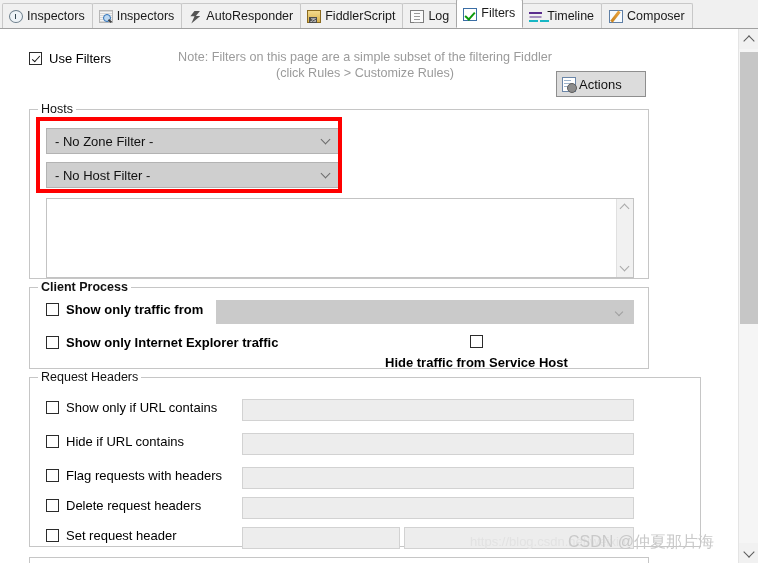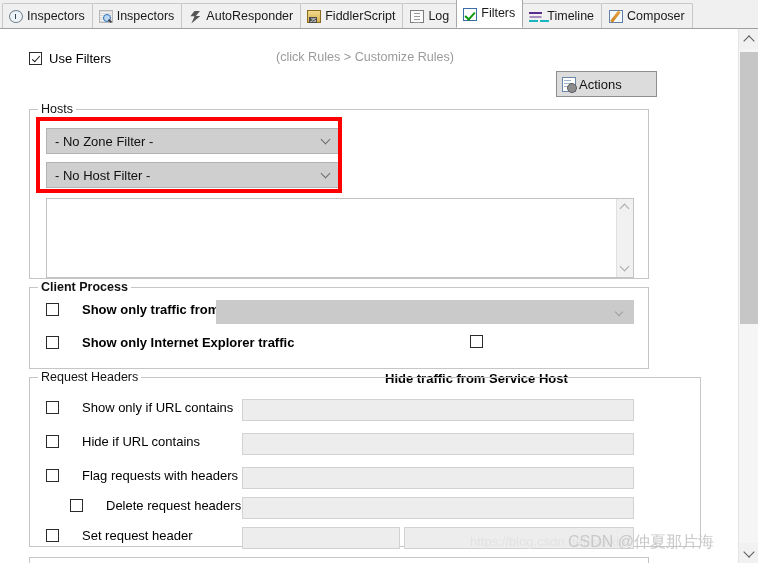--- a/index.html
+++ b/index.html
@@ -187,21 +187,21 @@
     width: 430px;
     text-align: center;
     font-size: 12.6px;
     color: #9b9b9b;
     line-height: 16px;
   }
 
   .actions-btn {
     position: absolute;
     left: 556px; top: 42px;
-    width: 101px; height: 26px;
+    width: 90px; height: 26px;
     background: #dcdcdc;
     border: 1px solid #8e8e8e;
     display: flex; align-items: center;
     gap: 3px; padding-left: 5px;
     font-size: 13px; color: #111;
     cursor: default;
     z-index: 6;
   }
   .ic-actions {
     width: 14px; height: 15px; position: relative; flex: 0 0 14px;
@@ -299,21 +299,21 @@
   .vscroll-inner .arrow::after {
     content: ""; position: absolute; left: 0; top: 0;
     width: 6px; height: 6px;
     border: solid #a8a8a8; border-width: 0 1.5px 1.5px 0;
   }
   .vscroll-inner .arrow.up { top: 6px; }
   .vscroll-inner .arrow.up::after { transform: rotate(-135deg); }
   .vscroll-inner .arrow.dn { bottom: 6px; }
   .vscroll-inner .arrow.dn::after { transform: rotate(45deg); }
 
-  .row { position: absolute; display: flex; align-items: center; gap: 23px; font-size: 13px; }
+  .row { position: absolute; display: flex; align-items: center; gap: 7px; font-size: 13px; }
 
   .flatfield {
     position: absolute;
     background: #ededed;
     border: 1px solid #d2d2d2;
     height: 22px;
   }
   .widecombo {
     position: absolute;
     background: #cacaca;
@@ -416,20 +416,21 @@
   </div>
 
   <div class="pagebody">
 
     <div class="usefilters">
       <span class="cb checked"></span>
       <span>Use Filters</span>
     </div>
 
     <div class="note">
+      <div>Note: Filters on this page are a simple subset of the filtering Fiddler</div>
       <div>(click Rules &gt; Customize Rules)</div>
     </div>
 
     <div class="actions-btn">
       <span class="ic-actions"></span>
       <span>Actions</span>
     </div>
 
     <div class="group" id="grp-hosts">
       <span class="glabel">Hosts</span>
@@ -498,21 +499,21 @@
       </div>
 
       <div class="row" style="left:16px; top:90px;">
         <span class="cb"></span>
         <span>Flag requests with headers</span>
       </div>
       <div class="flatfield" style="left:212px; top:89px; width:392px;">
         <span></span>
       </div>
 
-      <div class="row" style="left:16px; top:120px;margin-left:24px;">
+      <div class="row" style="left:16px; top:120px;">
         <span class="cb"></span>
         <span>Delete request headers</span>
       </div>
       <div class="flatfield" style="left:212px; top:119px; width:392px;">
         <span></span>
       </div>
 
       <div class="row" style="left:16px; top:150px;">
         <span class="cb"></span>
         <span>Set request header</span>

